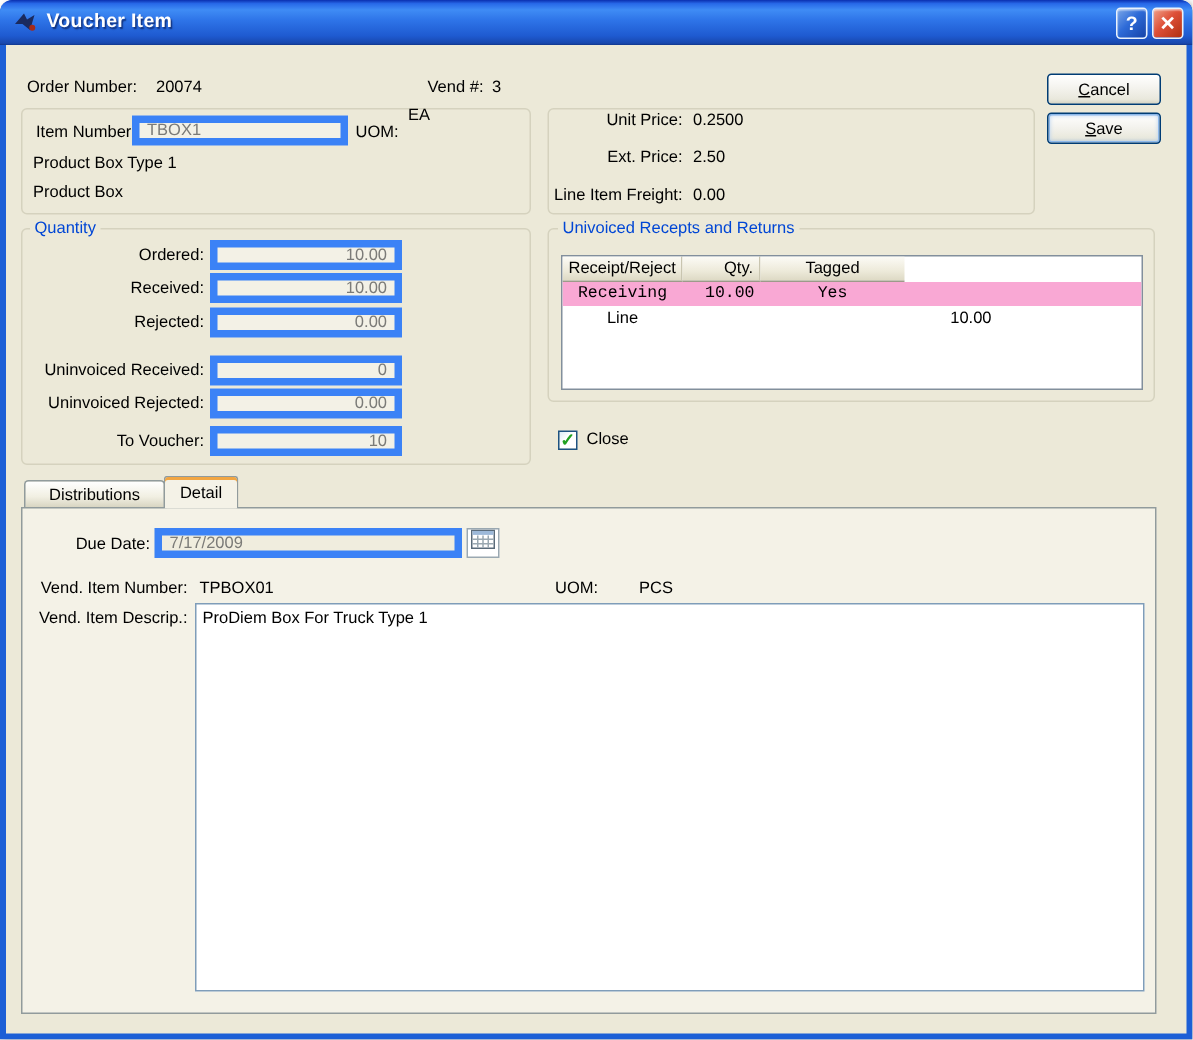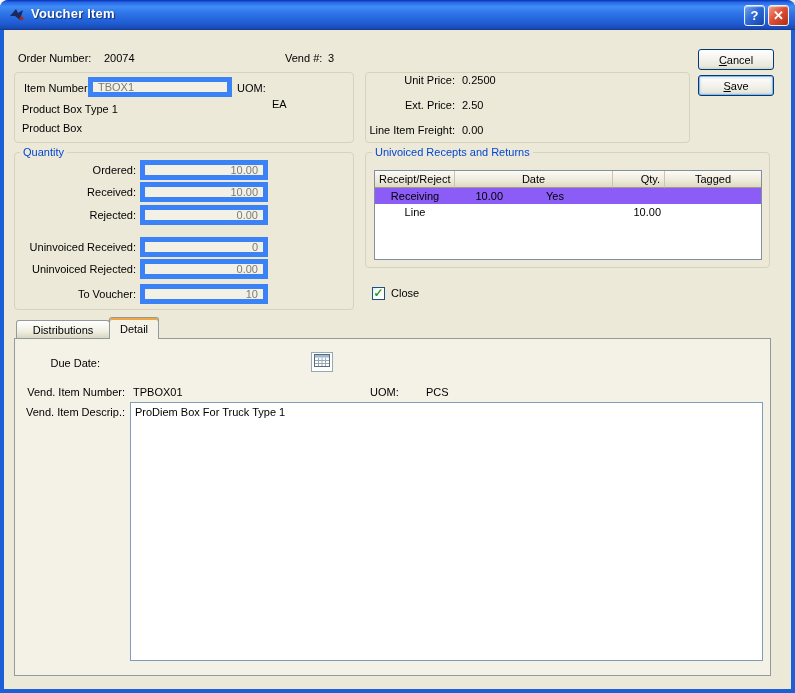--- a/index.html
+++ b/index.html
@@ -84,21 +84,21 @@
   .grid-row{ display:flex; }
   .cell{ font-size:11px; line-height:16px; height:16px; padding:0 4px; overflow:hidden; white-space:nowrap; }
   .grid-header .cell{
     height:17px; line-height:16px;
     background:linear-gradient(180deg,#FCFBF6 0%,#EDEADA 60%,#DDD9C4 100%);
     border-right:1px solid #C9C5B0; border-bottom:1px solid #9D9A8A;
   }
   .c1{ width:80px; } .c2{ width:158px; } .c3{ width:52px; } .c4{ width:96px; }
   .grid-header .c4{ border-right:none; }
   .al{ text-align:left; } .ac{ text-align:center; } .ar{ text-align:right; }
-  .row-sel{ background:#8b5cf6; }
+  .row-sel{ background:#f9a8d4;font-family:Liberation Mono, monospace; }
 
   
   .checkbox{
     position:absolute; left:368px; top:257px; width:13px; height:13px;
     border:1px solid #1D5281; background:linear-gradient(135deg,#DCEBF5 0%,#FFFFFF 40%);
     display:flex; align-items:center; justify-content:center;
     cursor:pointer;
   }
   .checkbox .mark{ color:#21A121; font-size:12px; font-weight:bold; line-height:1; margin-top:-1px; }
 
@@ -164,21 +164,21 @@
         <span class="lbl">Cancel</span>
       </div>
     <div class="xp-btn default" style="top:45px;">
         <span class="lbl">Save</span>
       </div>
 
     <div class="groupbox" style="left:10px; top:42px; width:340px; height:71px;"></div>
     <span class="txt" style="left:20px; top:51px;">Item Number:</span>
     <div class="tbox" style="left:84px; top:47px; width:144px;">TBOX1</div>
     <span class="txt" style="left:233px; top:51px;">UOM:</span>
-    <span class="txt" style="left:268px; top:67px;">EA</span>
+    <span class="txt" style="left:268px; top:40px;">EA</span>
     <span class="txt" style="left:18px; top:72px;">Product Box Type 1</span>
     <span class="txt" style="left:18px; top:91px;">Product Box</span>
 
     <div class="groupbox" style="left:361px; top:42px; width:325px; height:71px;"></div>
     <span class="txt right" style="left:361px; top:43px; width:90px;">Unit Price:</span>
     <span class="txt" style="left:458px; top:43px;">0.2500</span>
     <span class="txt right" style="left:361px; top:68px; width:90px;">Ext. Price:</span>
     <span class="txt" style="left:458px; top:68px;">2.50</span>
     <span class="txt right" style="left:361px; top:93px; width:90px;">Line Item Freight:</span>
     <span class="txt" style="left:458px; top:93px;">0.00</span>
@@ -203,21 +203,20 @@
 
     <span class="txt right" style="left:10px; top:257px; width:122px;">To Voucher:</span>
     <div class="tbox num" style="left:136px; top:254px; width:128px;">10</div>
 
     <div class="groupbox" style="left:361px; top:122px; width:405px; height:116px;"></div>
     <span class="group-label" style="left:368px; top:116px;">Univoiced Recepts and Returns</span>
 
     <div class="grid">
       <div class="grid-row grid-header">
         <div class="cell c1 al">Receipt/Reject</div>
-        <div class="cell c2 ac">Date</div>
         <div class="cell c3 ar">Qty.</div>
         <div class="cell c4 ac">Tagged</div>
       </div>
       <div class="grid-row row-sel">
         <div class="cell c1 ac">Receiving</div>
         <div class="cell c3 ar">10.00</div>
         <div class="cell c4 ac">Yes</div>
       </div>
       <div class="grid-row">
         <div class="cell c1 ac">Line</div>
@@ -234,20 +233,21 @@
 
     <div class="tab" style="left:12px; width:94px;">
         <span>Distributions</span>
       </div>
     <div class="tab active" style="left:105px; width:50px;">
         <span>Detail</span>
       </div>
     <div class="tab-panel"></div>
 
     <span class="txt right" style="left:10px; top:326px; width:86px; z-index:3;">Due Date:</span>
+    <div class="tbox" style="left:99px; top:322px; width:205px; background:#F0EDDE; z-index:3;">7/17/2009</div>
     <div class="cal-btn" style="z-index:3;">
       <span>
         <svg width="16" height="13" viewBox="0 0 16 13">
           <rect x="0.5" y="0.5" width="15" height="12" fill="#ffffff" stroke="#5A6B7A"></rect>
           <rect x="1" y="1" width="14" height="2.6" fill="#9DB9D9"></rect>
           <path d="M1 6.5 H15 M1 9.5 H15 M4.5 4 V12 M8 4 V12 M11.5 4 V12" stroke="#9AA8B1" stroke-width="1" fill="none"></path>
         </svg>
       </span>
     </div>
 

